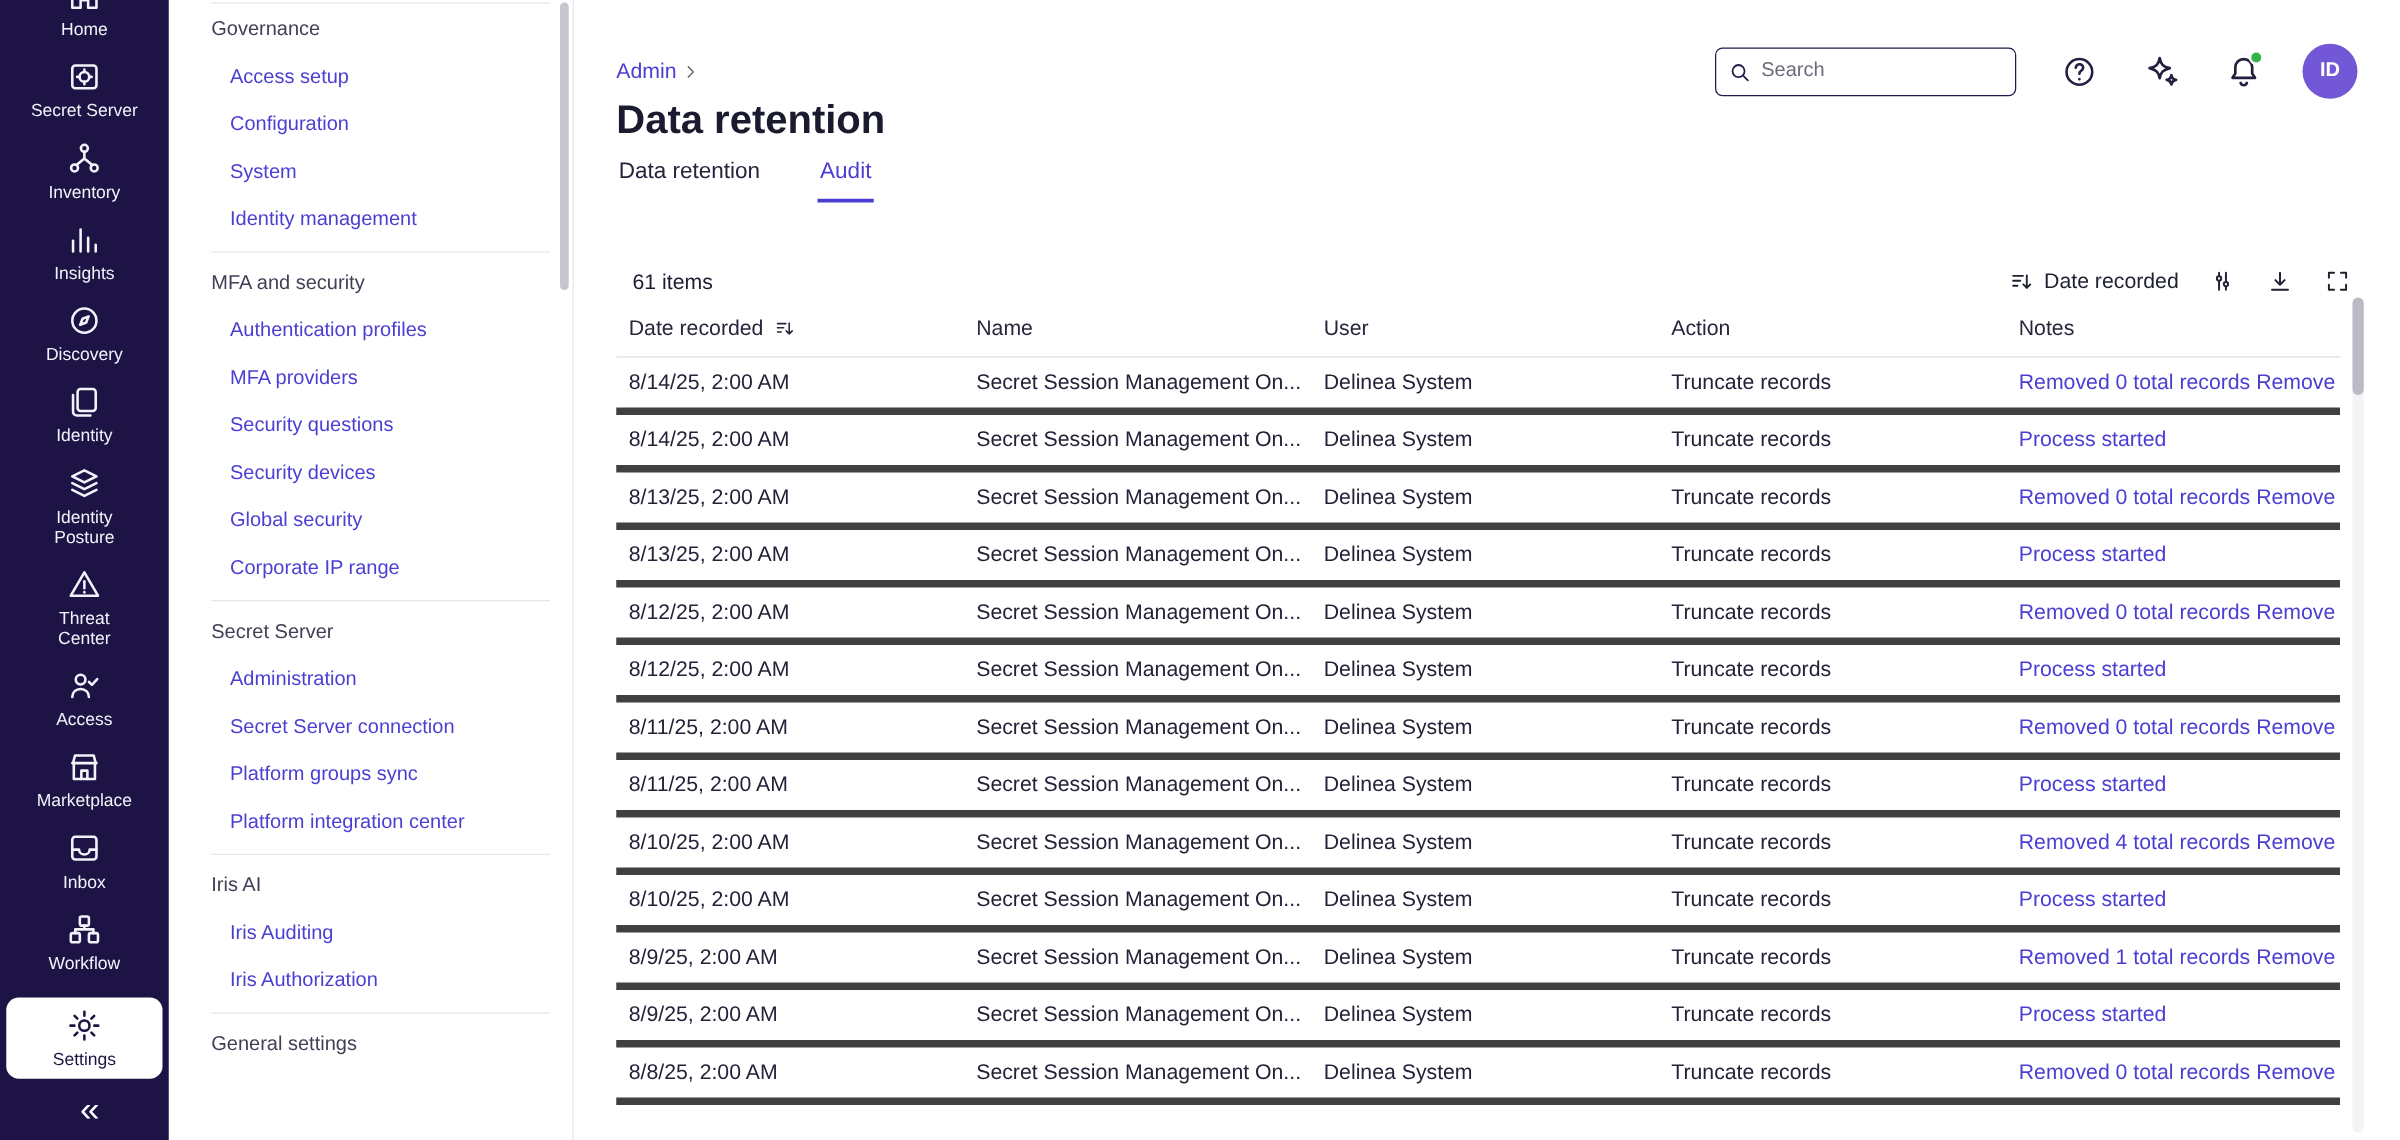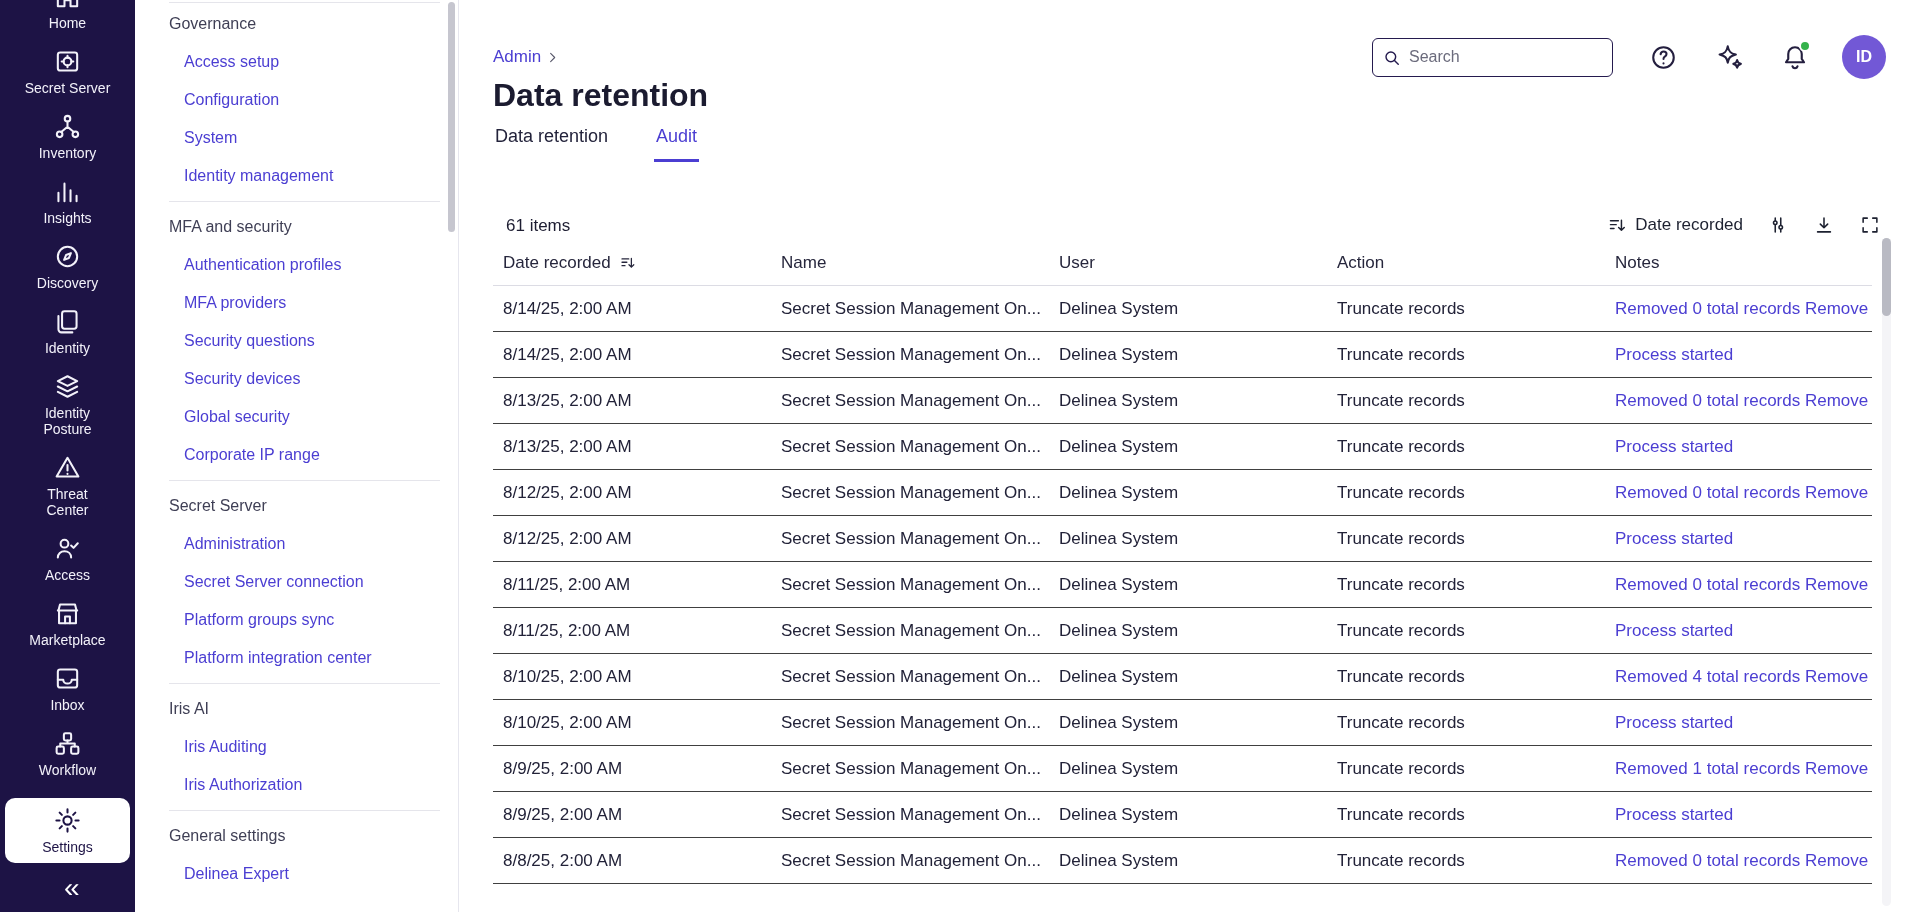--- a/index.html
+++ b/index.html
@@ -60,21 +60,21 @@
   .items-count{font-size:17px;color:#1d1d32;}
   .toolbar-right{margin-left:auto;display:flex;align-items:center;}
   .sortbtn{display:flex;align-items:center;gap:7px;background:none;border:0;cursor:pointer;
     font-family:"Liberation Sans",sans-serif;font-size:17px;color:#1d2130;}
   .toolbar .iconbtn{margin-left:24px;color:#1d2130;}
 
   .table{position:absolute;top:240px;left:34px;right:48px;}
   .thead{display:flex;height:46px;border-bottom:1px solid #dcdce4;}
   .th{display:flex;align-items:center;padding-left:10px;font-size:17px;color:#26263c;cursor:pointer;}
   .th-sort{margin-left:8px;color:#26263c;}
-  .tr{display:flex;height:46px;border-bottom:1px solid #404040;}
+  .tr{display:flex;height:46px;border-bottom:6px solid #404040;}
   .td{display:flex;align-items:center;padding-left:10px;font-size:17px;color:#222238;white-space:nowrap;overflow:hidden;}
   .col0,.col1,.col2,.col3{width:278px;flex:none;}
   .col4{flex:1;min-width:0;text-align:right;}
   .note-link{color:var(--accent);text-decoration:none;cursor:pointer;white-space:nowrap;overflow:hidden;}
 
   .main-scrollbar{position:absolute;top:238px;right:29px;width:9px;height:668px;background:#f4f4f7;border-radius:5px;}
   .main-thumb{width:9px;height:78px;background:#b9bac3;border-radius:5px;}
 </style>
 </head>
 <body>
@@ -231,21 +231,20 @@
       <div class="snav-item">Administration</div>
       <div class="snav-item">Secret Server connection</div>
       <div class="snav-item">Platform groups sync</div>
       <div class="snav-item">Platform integration center</div>
       <div class="snav-divider"></div>
       <div class="snav-title">Iris AI</div>
       <div class="snav-item">Iris Auditing</div>
       <div class="snav-item">Iris Authorization</div>
       <div class="snav-divider"></div>
       <div class="snav-title">General settings</div>
-      <div class="snav-item">Delinea Expert</div>
     </nav>
   <div class="snav-scrollbar">
       <div class="snav-thumb"></div>
     </div>
 </aside>
 
 <main class="main">
   <div class="topbar">
     <div class="breadcrumb">
       <a class="crumb">Admin</a>

